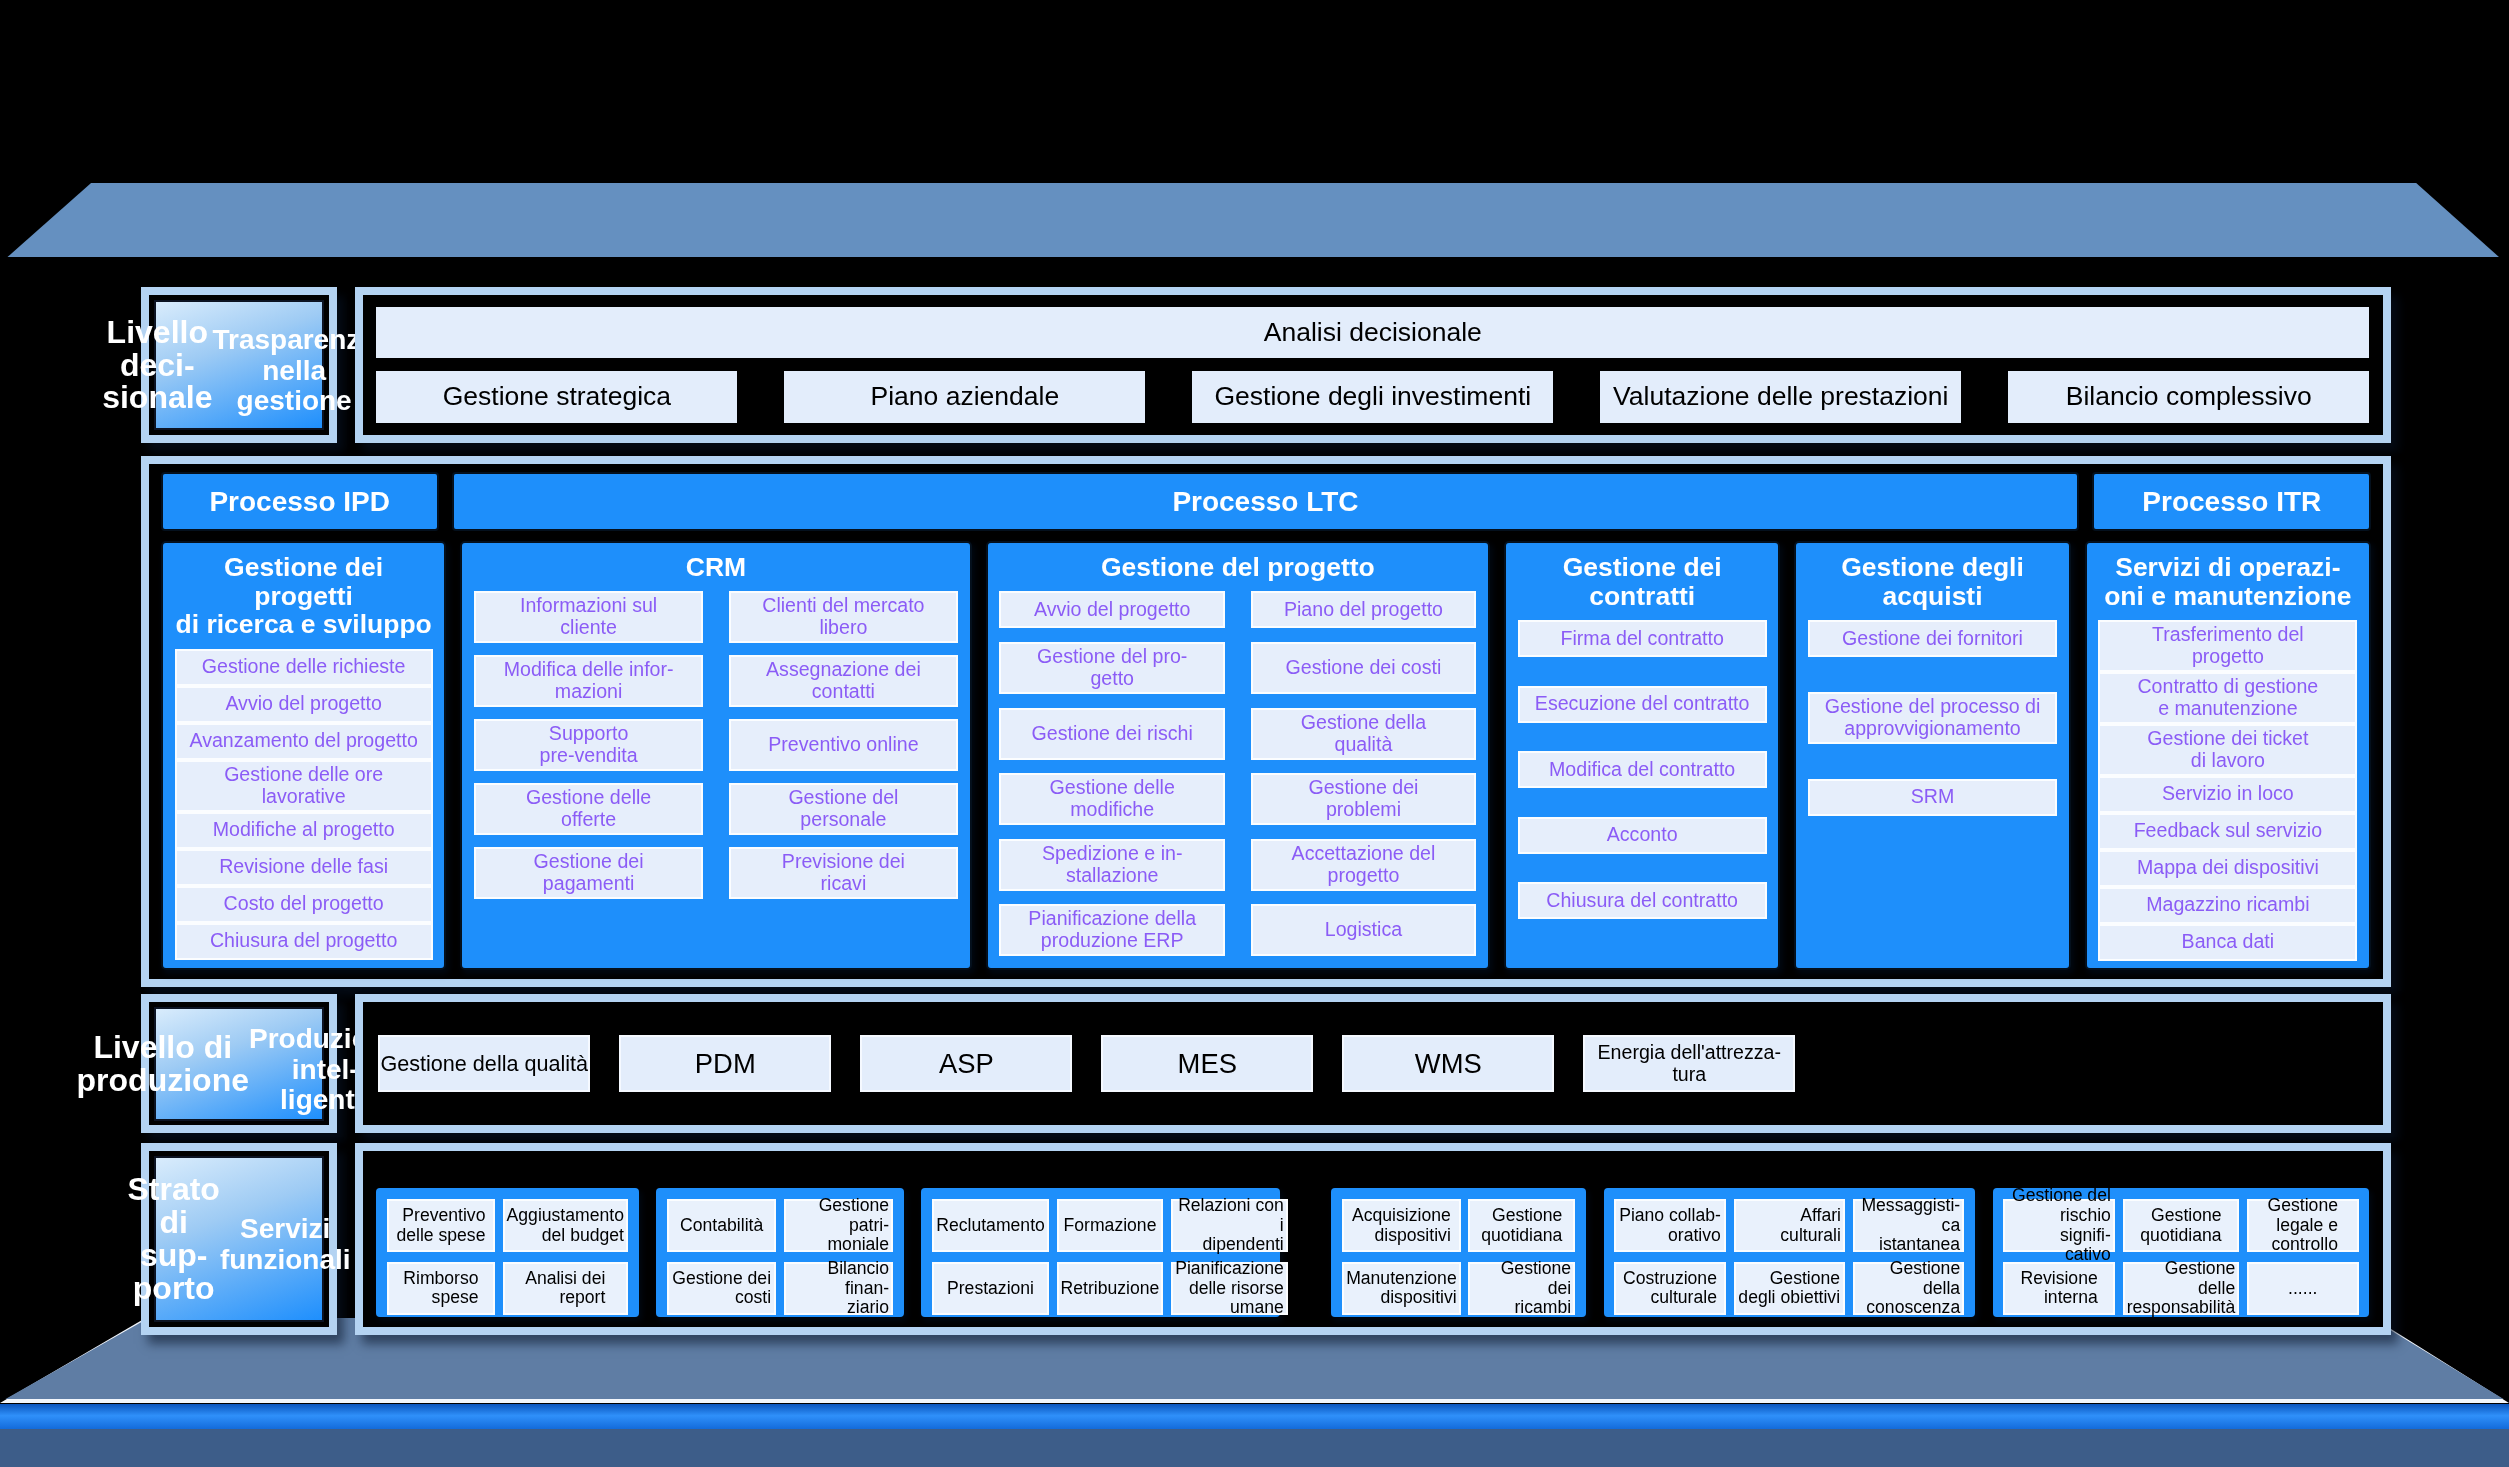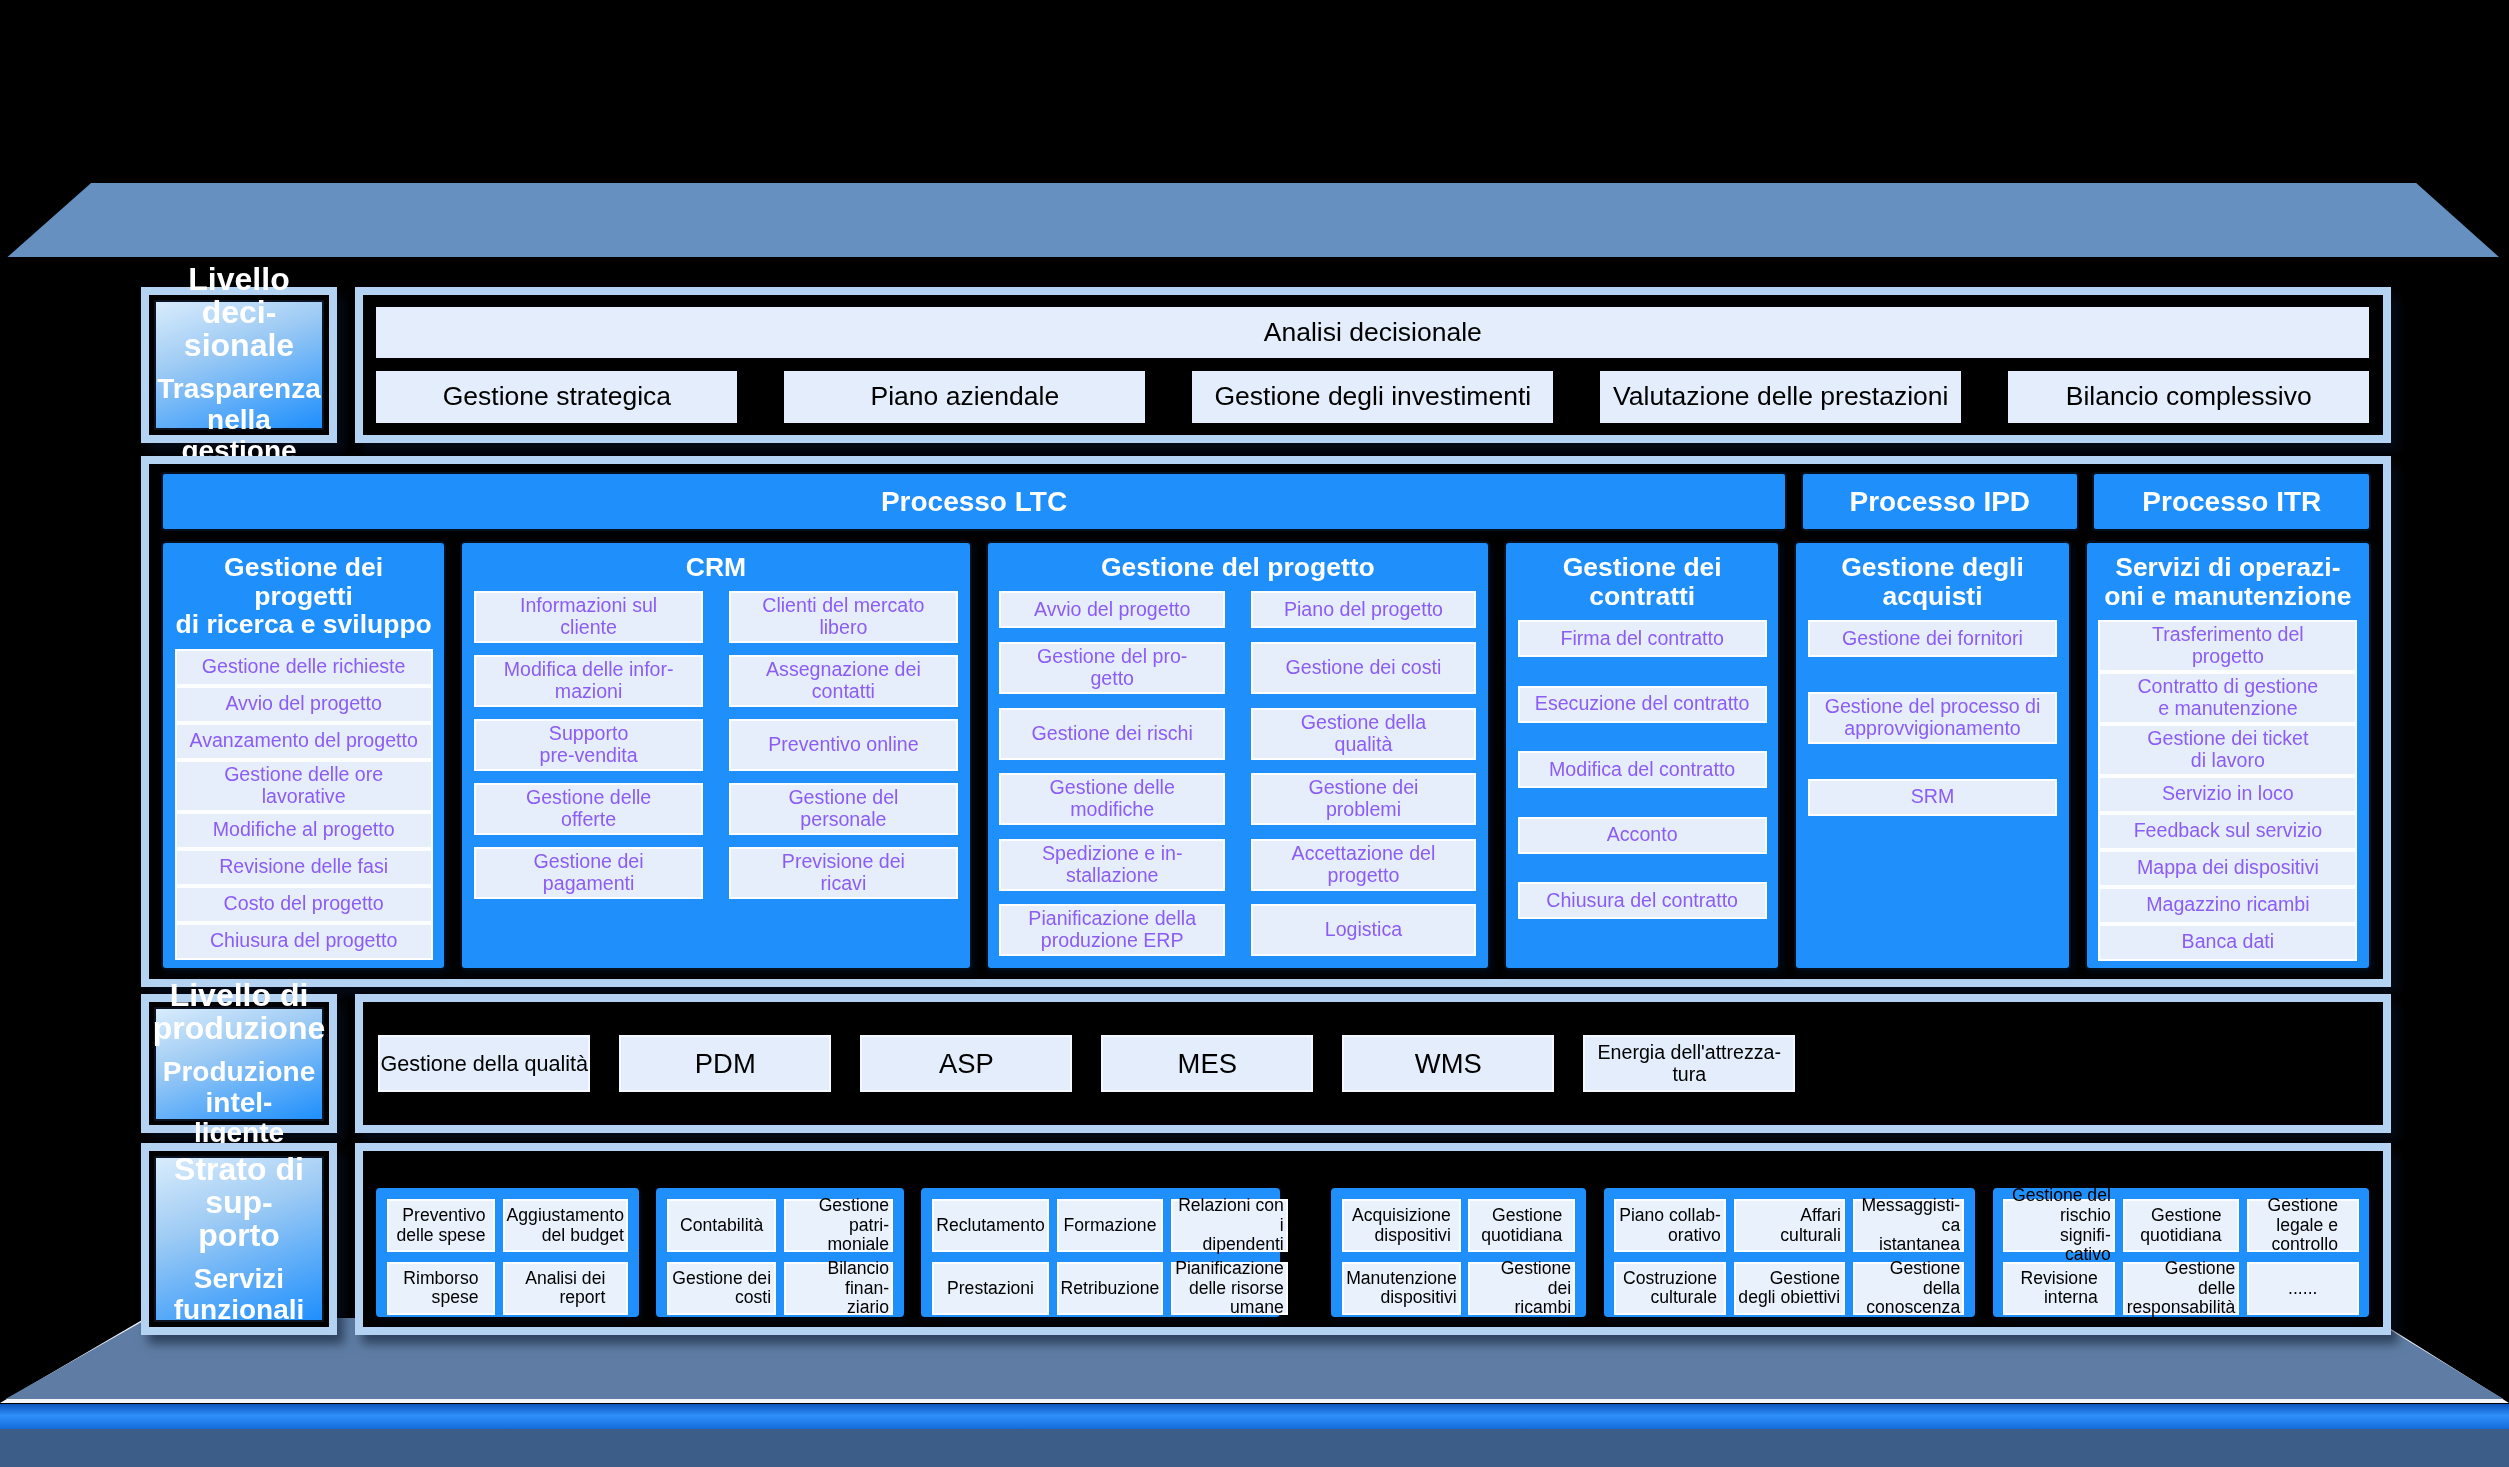--- a/index.html
+++ b/index.html
@@ -22,21 +22,21 @@
   .band{display:flex;gap:17.6px;}
   .band-2{margin-top:12.7px;}
   .band-3{margin-top:7.8px;}
   .band-4{margin-top:9.8px;}
   .frame{border:8.8px solid #b4d3f2;background:#000;box-sizing:border-box;
          box-shadow:6.9px 8.8px 9.8px rgba(8,20,40,.55);}
   .label-frame{flex:0 0 196px;width:196px;padding:4.9px;}
   .content-frame{flex:1;min-width:0;}
   .label-box{height:100%;box-sizing:border-box;border:2.9px solid #0c1322;
         background:linear-gradient(160deg,#d9ecfc 0%,#9ecbf4 38%,#1e8ffd 100%);
-        color:#fff;display:flex;flex-direction:column;align-items:center;justify-content:center;
+        color:#fff;display:flex;flex-direction:row;align-items:center;justify-content:center;
         text-align:center;white-space:pre-line;}
   .label-title{font-size:32px;font-weight:bold;line-height:1.03;}
   .label-sub{font-size:28px;font-weight:bold;line-height:1.1;margin-top:12px;}
 
   .box-light{background:#e3edfb;border:2.9px solid #000;color:#000;display:flex;align-items:center;
         justify-content:center;box-sizing:border-box;text-align:center;}
 
   
   .band-1{height:156px;}
   .band-1 .content-frame{display:flex;flex-direction:column;gap:8.8px;padding:9.8px 11.8px;}
@@ -128,22 +128,22 @@
           <div class="box-light">Gestione degli investimenti</div>
           <div class="box-light">Valutazione delle prestazioni</div>
           <div class="box-light">Bilancio complessivo</div>
         </div>
       </div>
     </section>
 
     <section class="band band-2">
       <div class="frame content-frame">
         <div class="process-row">
+          <div class="blue-chip pw1">Processo IPD</div>
           <div class="blue-chip pw2">Processo LTC</div>
-          <div class="blue-chip pw1">Processo IPD</div>
           <div class="blue-chip pw3">Processo ITR</div>
         </div>
         <div class="columns-row">
 
           <div class="col cw1">
             <div class="col-title">Gestione dei progetti
 di ricerca e sviluppo</div>
             <div class="list-even">
               <div class="item">Gestione delle richieste</div>
               <div class="item">Avvio del progetto</div>

